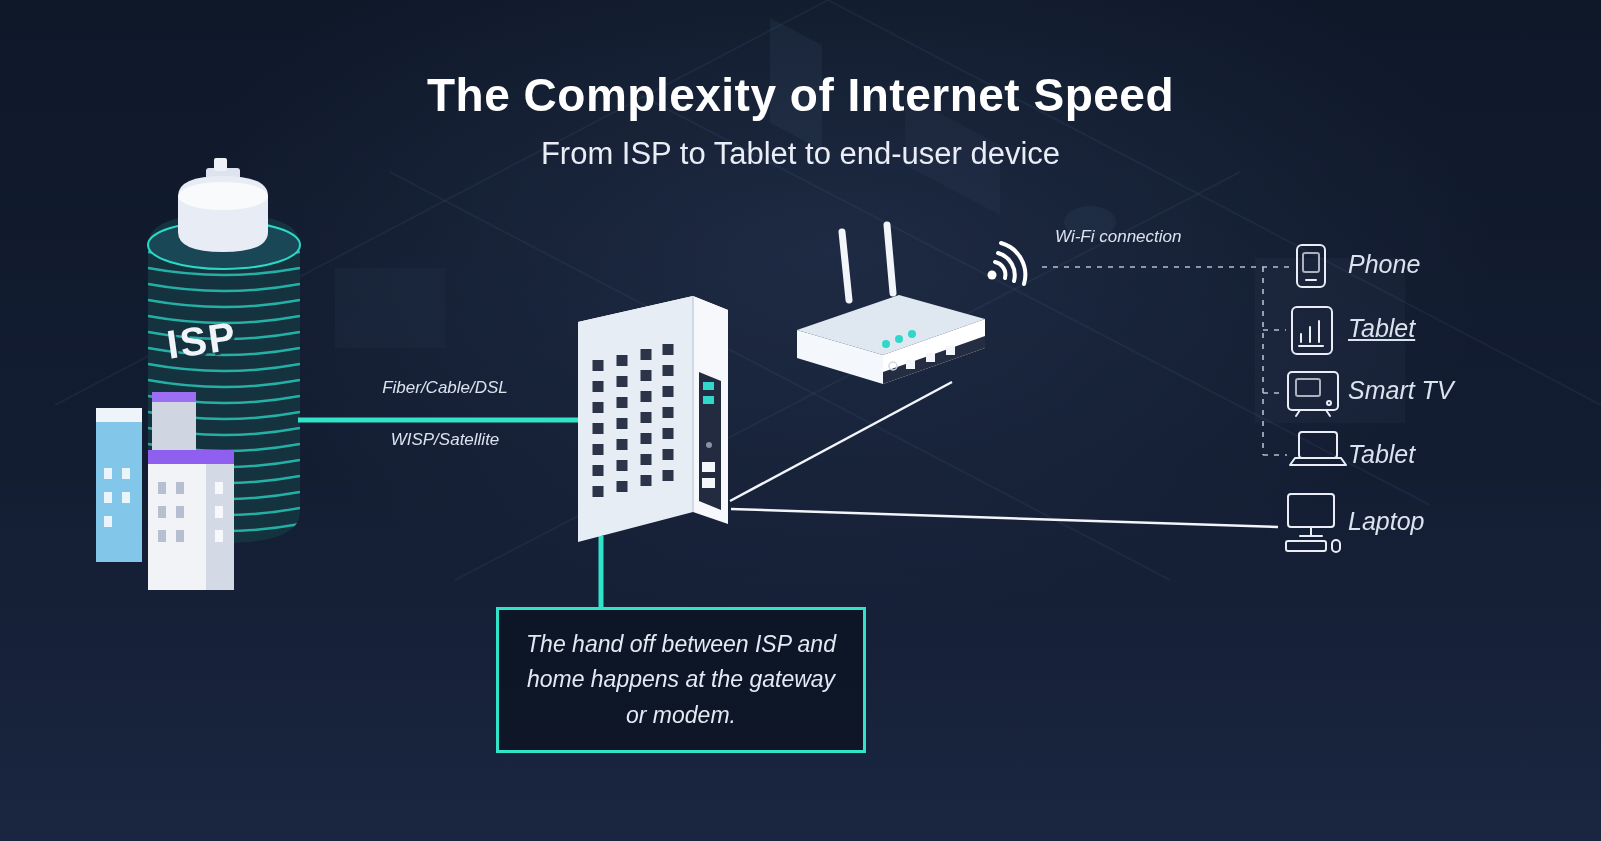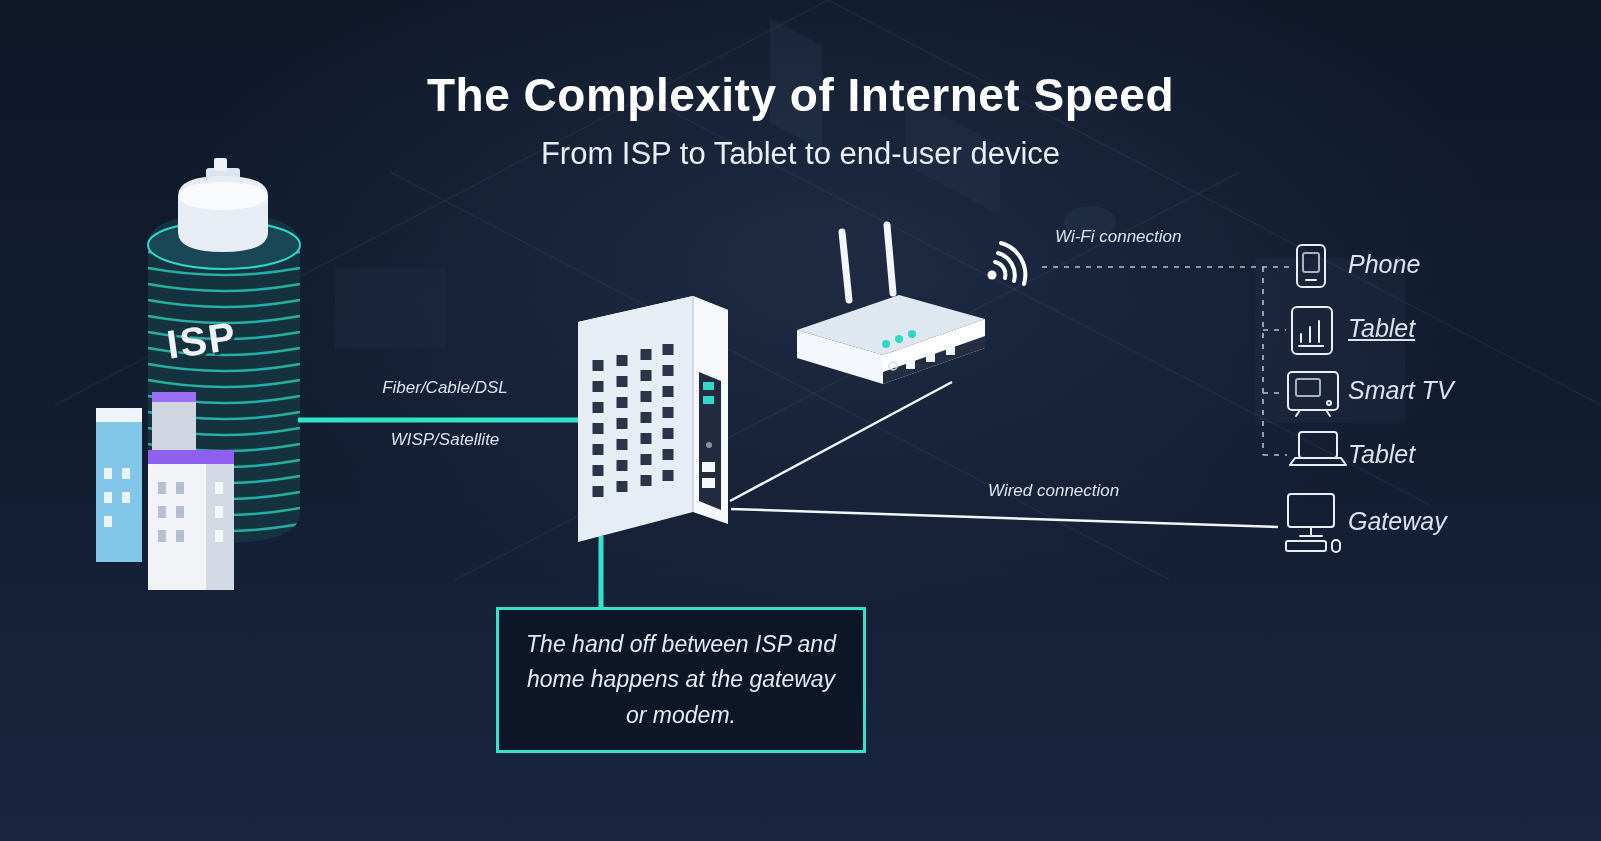--- a/index.html
+++ b/index.html
@@ -229,25 +229,24 @@
 
   <div class="abs title">The Complexity of Internet Speed</div>
   <div class="abs subtitle">From ISP to Tablet to end-user device</div>
 
   <div class="abs isp-label">ISP</div>
 
   <div class="abs conn-label centered" style="left:325px;top:430px;">WISP/Satellite</div>
   <div class="abs conn-label centered" style="left:325px;top:378px;">Fiber/Cable/DSL</div>
 
   <div class="abs conn-label" style="left:1055px;top:227px;">Wi-Fi connection</div>
-  <div class="abs conn-label" style="left:988px;top:481px;">Wired connection</div>
 
   <div class="device-label" style="top:250px;">Phone</div>
   <div class="device-label" style="top:314px;text-decoration:underline;">Tablet</div>
   <div class="device-label" style="top:376px;">Smart TV</div>
   <div class="device-label" style="top:440px;">Tablet</div>
-  <div class="device-label" style="top:507px;">Gateway</div>
+  <div class="device-label" style="top:507px;">Laptop</div>
 
   <div class="abs callout">
     <div class="callout-text">The hand off between ISP and home happens at the gateway or modem.</div>
   </div>
 
 </div>
 
 </body></html>

